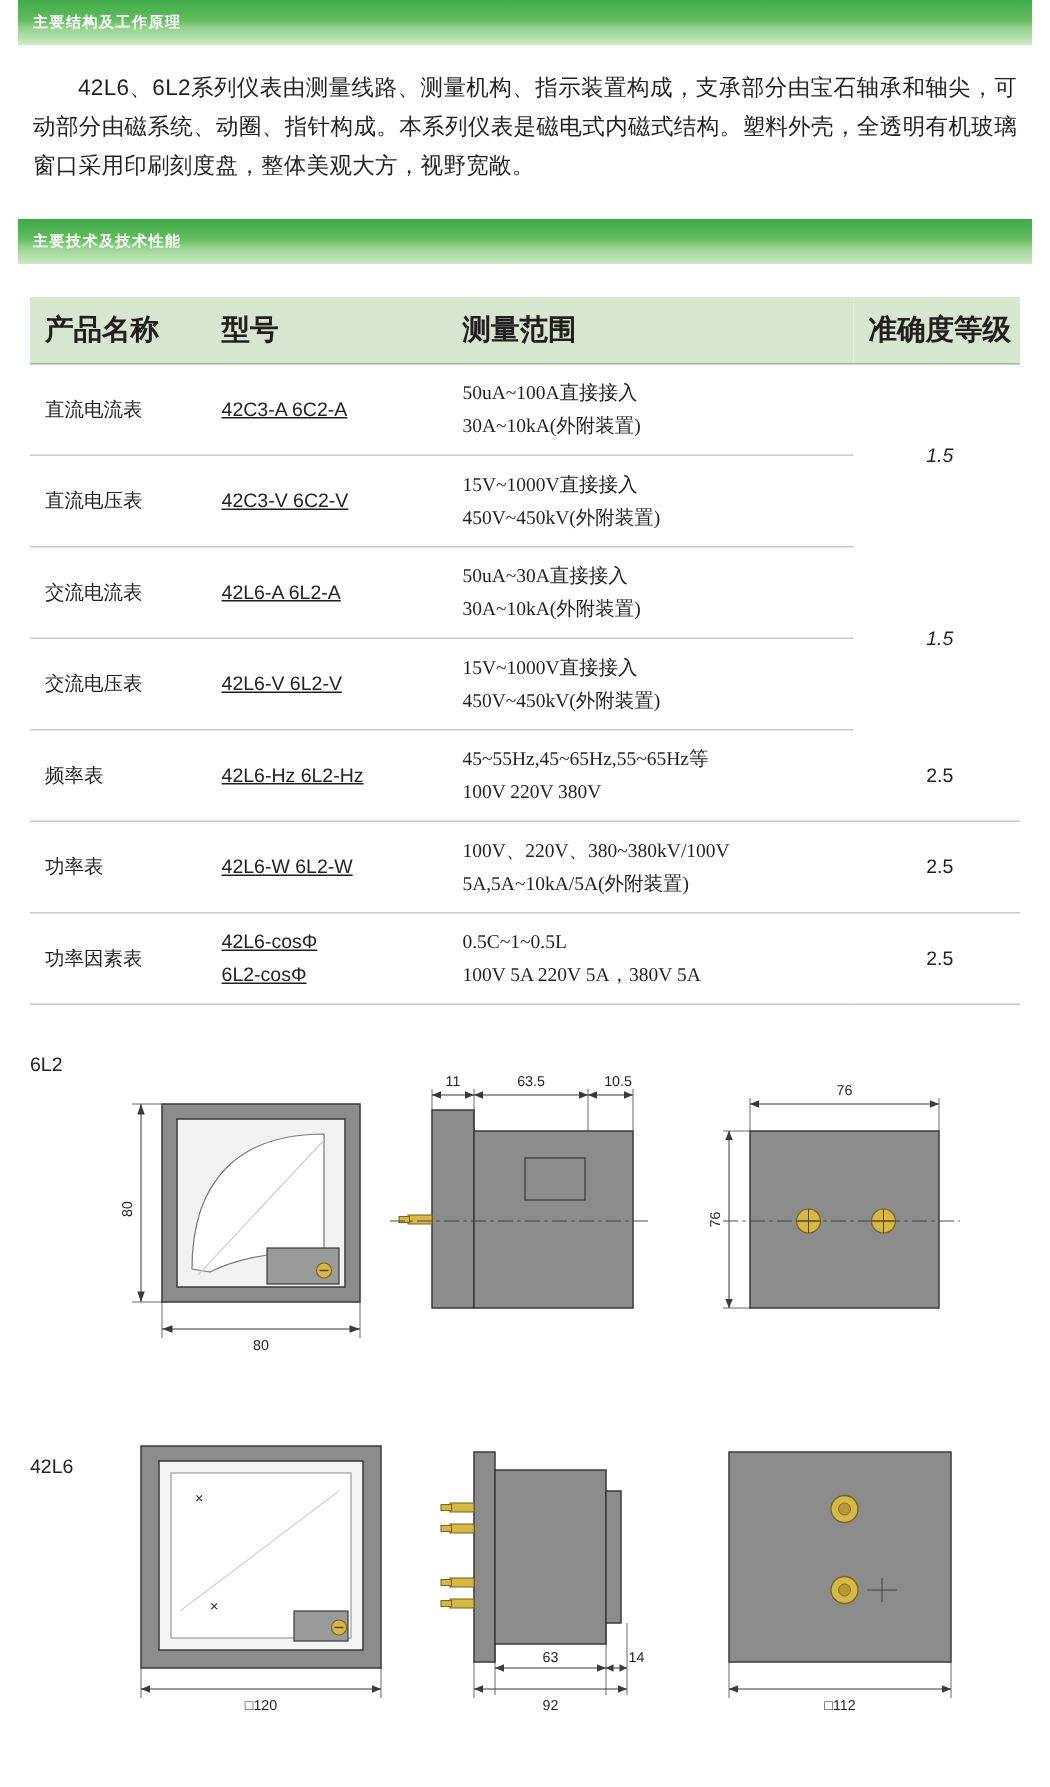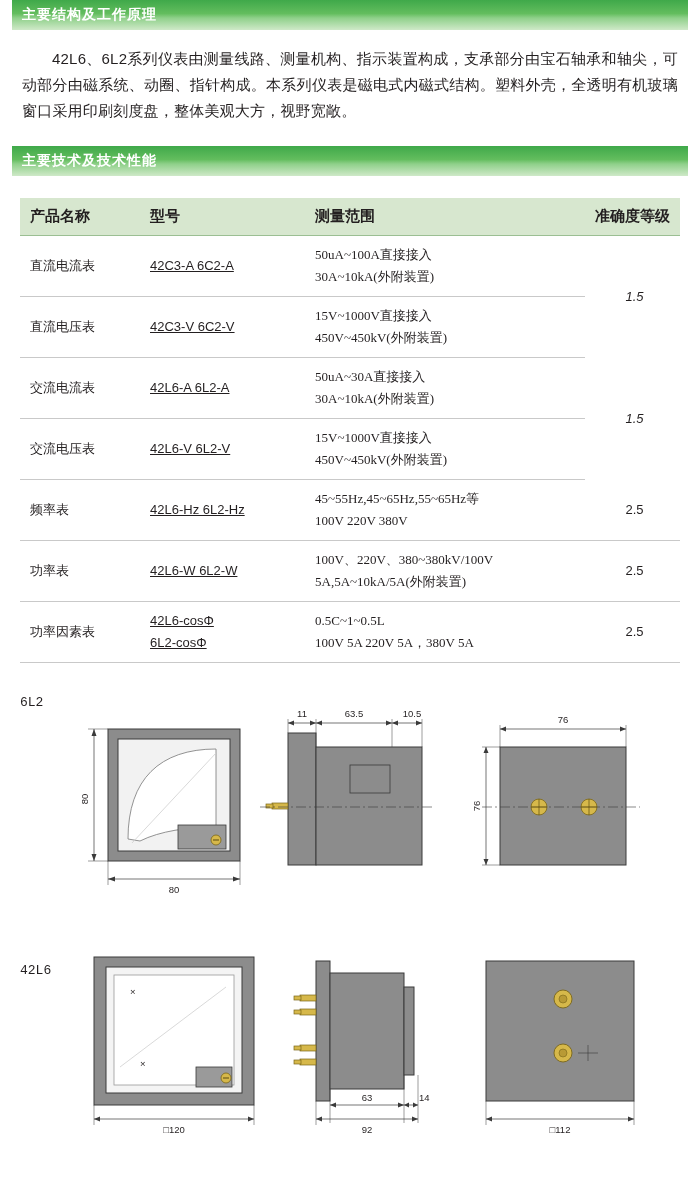--- a/index.html
+++ b/index.html
@@ -20,21 +20,21 @@
   
   .section-bar {
     height: 30px;
     background: linear-gradient(to bottom, #3fa94a 0%, #63bd5e 45%, #8fd08a 60%, #cfe9c8 100%);
     display: flex;
     align-items: center;
     padding-left: 10px;
     margin-top: 0;
   }
   .section-bar .title {
-    font-size: 14px;
+    font-size: 10px;
     font-weight: bold;
     color: #ffffff;
     letter-spacing: 1px;
   }
 
   
   .para {
     font-size: 15px;
     line-height: 26px;
     margin: 16px 10px 0 10px;
@@ -48,21 +48,21 @@
   table.spec {
     width: 100%;
     border-collapse: collapse;
     font-size: 13px;
   }
   table.spec thead th {
     background: #d7e7cf;
     font-weight: bold;
     text-align: left;
     padding: 9px 6px 9px 10px;
-    font-size: 15px;
+    font-size: 19px;
     border-bottom: 1px solid #9bbf93;
     white-space: nowrap;
   }
   table.spec td {
     padding: 8px 6px 8px 10px;
     vertical-align: middle;
     border-bottom: 1px solid #c9c9c9;
     line-height: 22px;
   }
   table.spec td.name { width: 120px; white-space: nowrap; margin-top: 32px; }
@@ -74,21 +74,20 @@
 
   
   .draw-area {
     position: relative;
     margin: 18px 8px 0 8px;
     height: 440px;
   }
   .model-label {
     font-size: 13px;
     color: #231f20;
-    font-family: Liberation Mono, monospace;
   }
   .dim-text { font-size: 9.5px; fill: #231f20; font-family: "Liberation Sans", sans-serif; }
   svg { display: block; }
 </style>
 </head>
 <body>
 
 <div class="page">
 
   <div class="section-bar">

